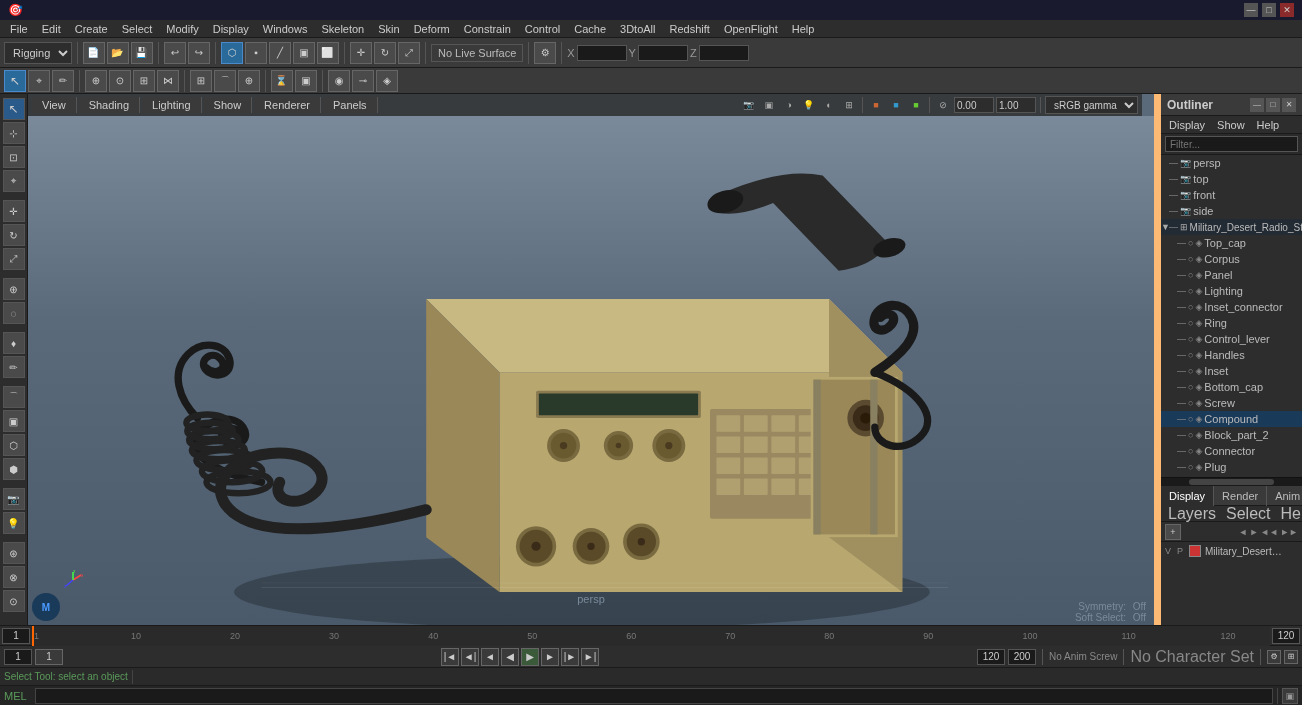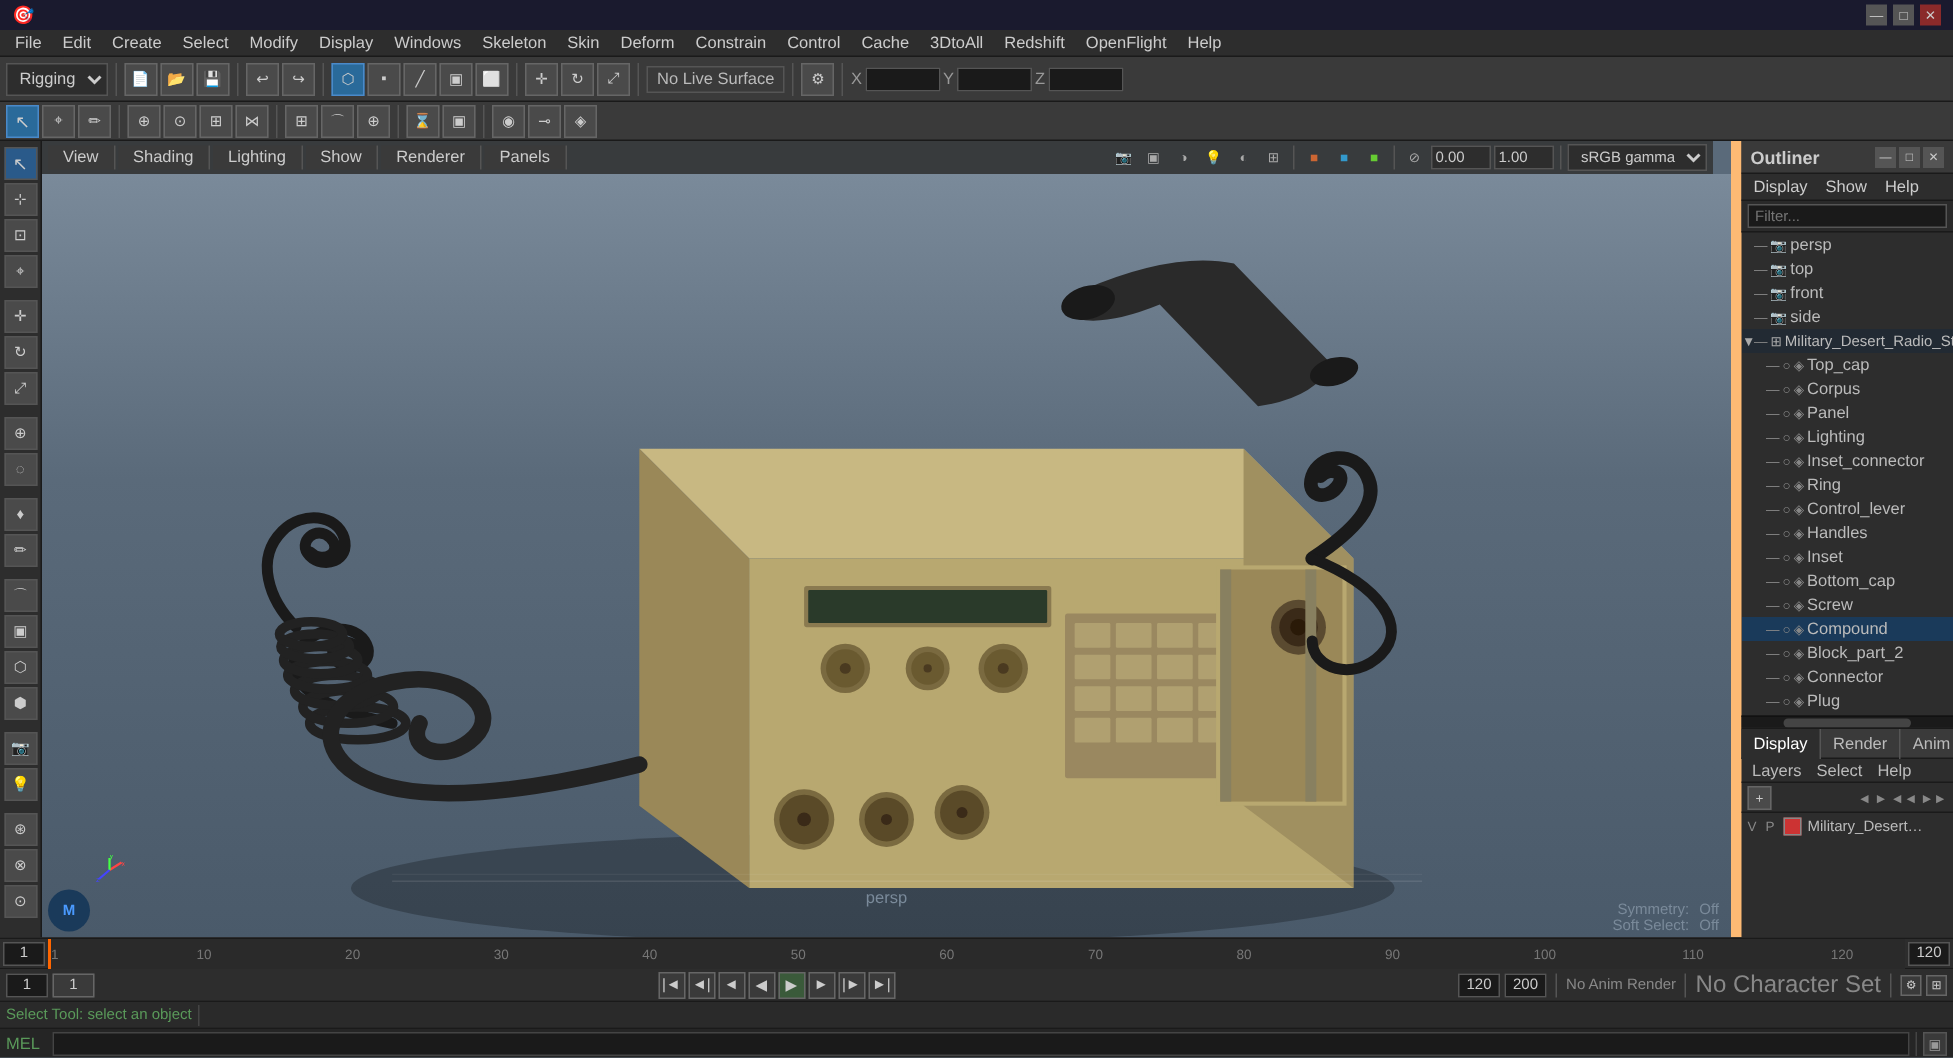--- a/index.html
+++ b/index.html
@@ -210,21 +210,21 @@
     }
     .bottom-tab.active { background: #2d2d2d; color: #fff; }
     #outliner-bottom-menu {
       height: 16px;
       display: flex;
       align-items: center;
       padding: 0 4px;
       gap: 4px;
       border-bottom: 1px solid #1a1a1a;
     }
-    .bottom-menu-item { font-size: 11px; color: #bbb; cursor: pointer; padding: 0 3px; }
+    .bottom-menu-item { font-size: 16px; color: #bbb; cursor: pointer; padding: 0 3px; }
     #layer-controls {
       height: 20px;
       display: flex;
       align-items: center;
       justify-content: center;
       gap: 4px;
       padding: 0 4px;
       border-bottom: 1px solid #1a1a1a;
     }
     .layer-ctrl-btn {
@@ -927,21 +927,21 @@
       <button class="play-btn">◀</button>
       <button class="play-btn" style="background:#3a5a3a;">▶</button>
       <button class="play-btn">►</button>
       <button class="play-btn">|►</button>
       <button class="play-btn">►|</button>
     </div>
     <div style="flex:1;"></div>
     <input style="width: 28px; height: 16px; background: rgb(26, 26, 26); border: 1px solid rgb(85, 85, 85); color: rgb(204, 204, 204); font-size: 10px; text-align: center;" value="120">
     <input style="width: 28px; height: 16px; background: rgb(26, 26, 26); border: 1px solid rgb(85, 85, 85); color: rgb(204, 204, 204); font-size: 10px; text-align: center;" value="200">
     <div style="width:1px;height:16px;background:#555;margin:0 3px;"></div>
-    <span style="font-size:10px;color:#888;">No Anim Render</span>
+    <span style="font-size:10px;color:#888;">No Anim Screw</span>
     <div style="width:1px;height:16px;background:#555;margin:0 3px;"></div>
     <span style="font-size:16px;color:#888;">No Character Set</span>
     <div style="width:1px;height:16px;background:#555;margin:0 3px;"></div>
     <button class="play-btn" style="font-size:8px;width:14px;height:14px;">⚙</button>
     <button class="play-btn" style="font-size:8px;width:14px;height:14px;">⊞</button>
   </div>
 
   <div id="status-bar" style="height:18px;background:#2a2a2a;display:flex;align-items:center;padding:0 4px;font-size:10px;color:#999;border-top:1px solid #1a1a1a;">
     <span style="color:#5a9a5a;">Select Tool: select an object</span>
     <div style="width:1px;height:14px;background:#444;margin:0 4px;"></div>

